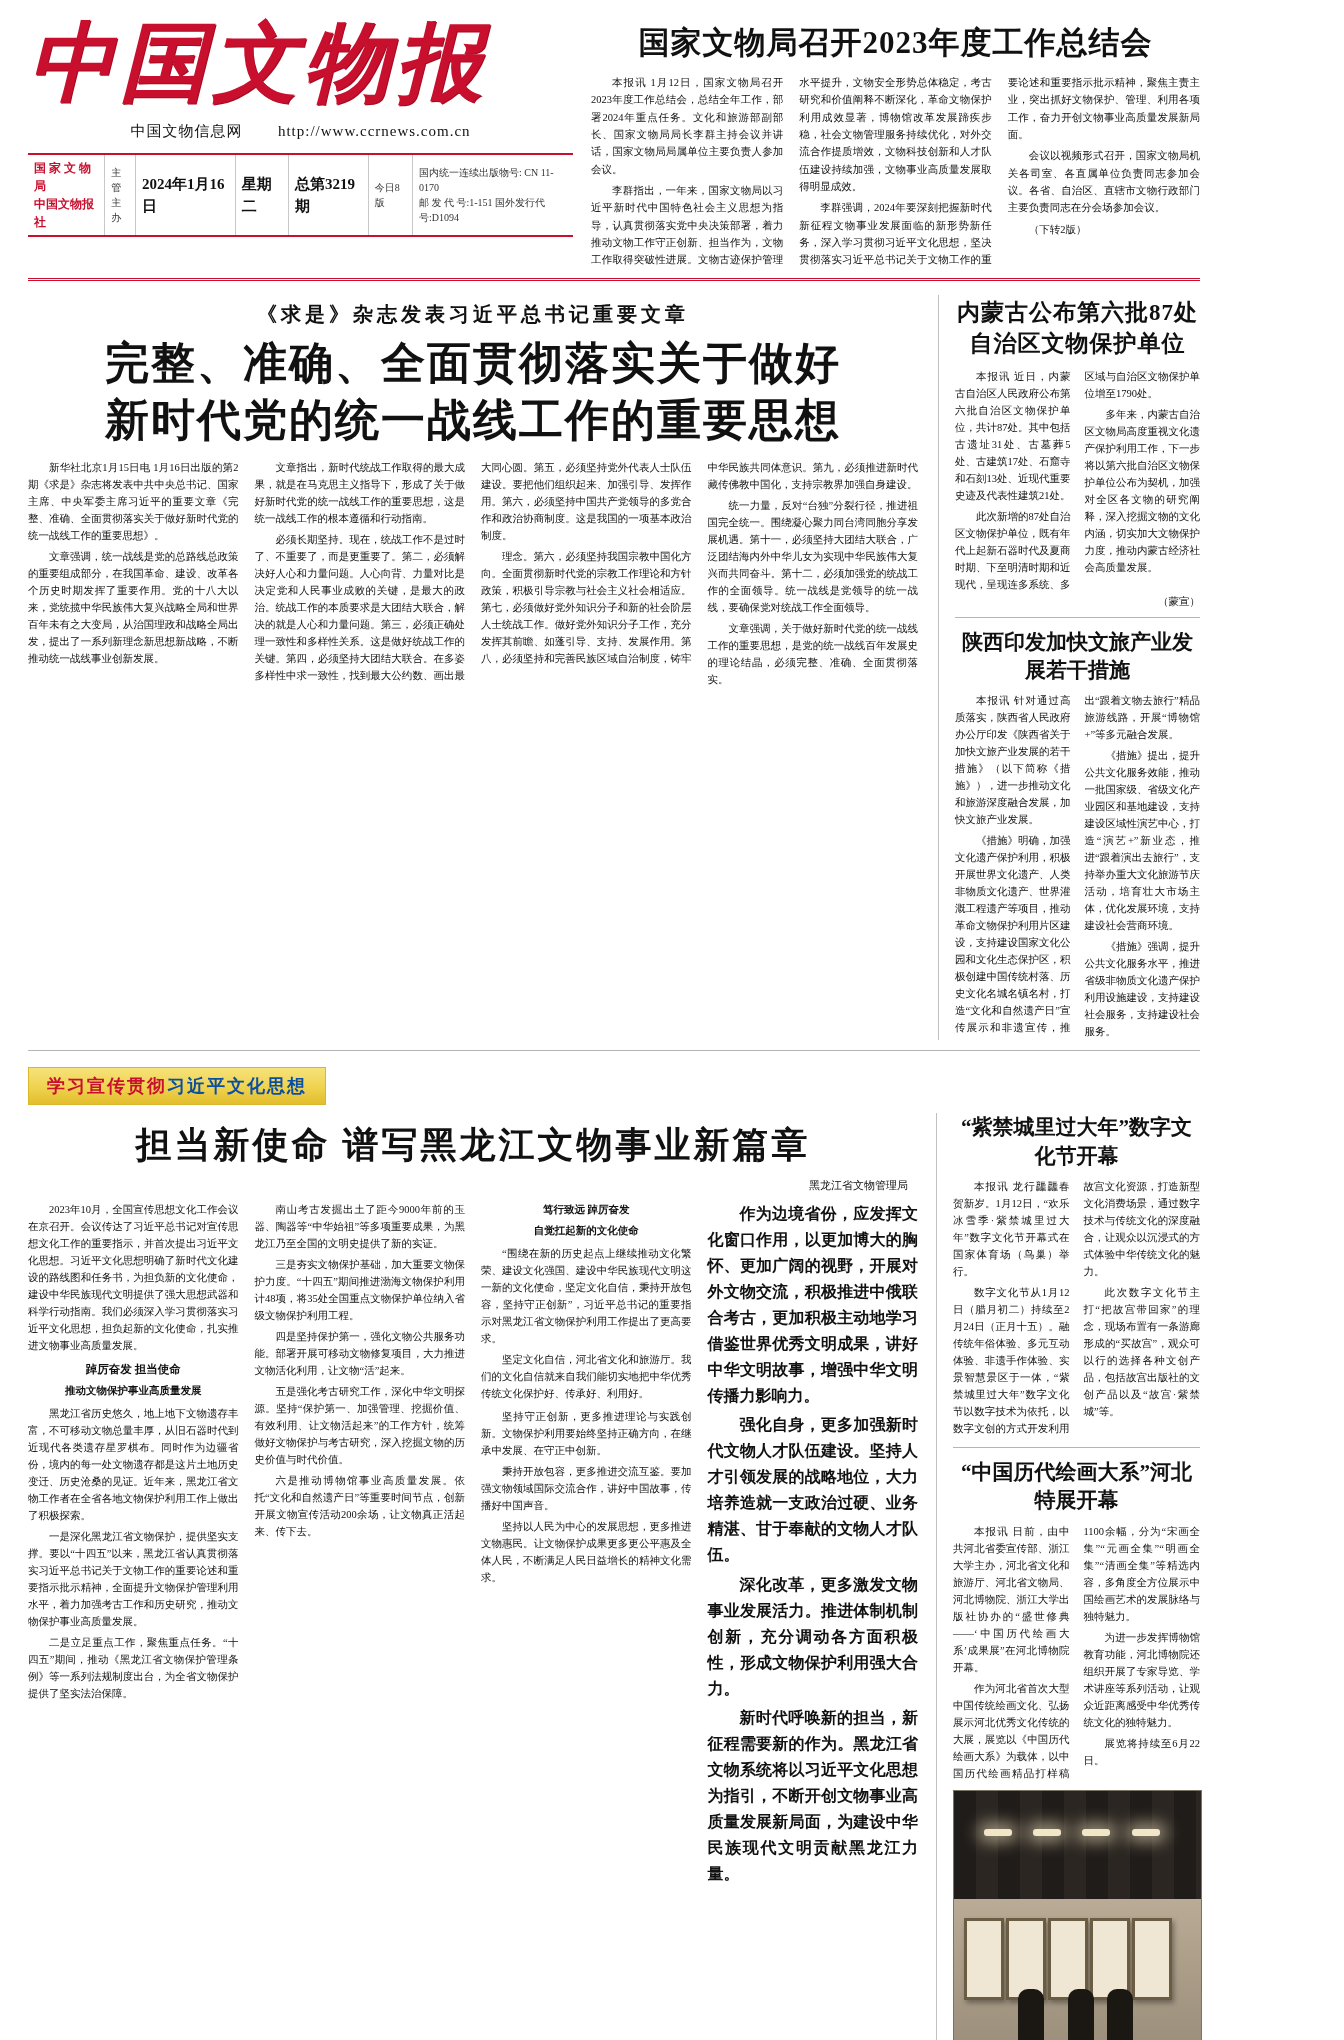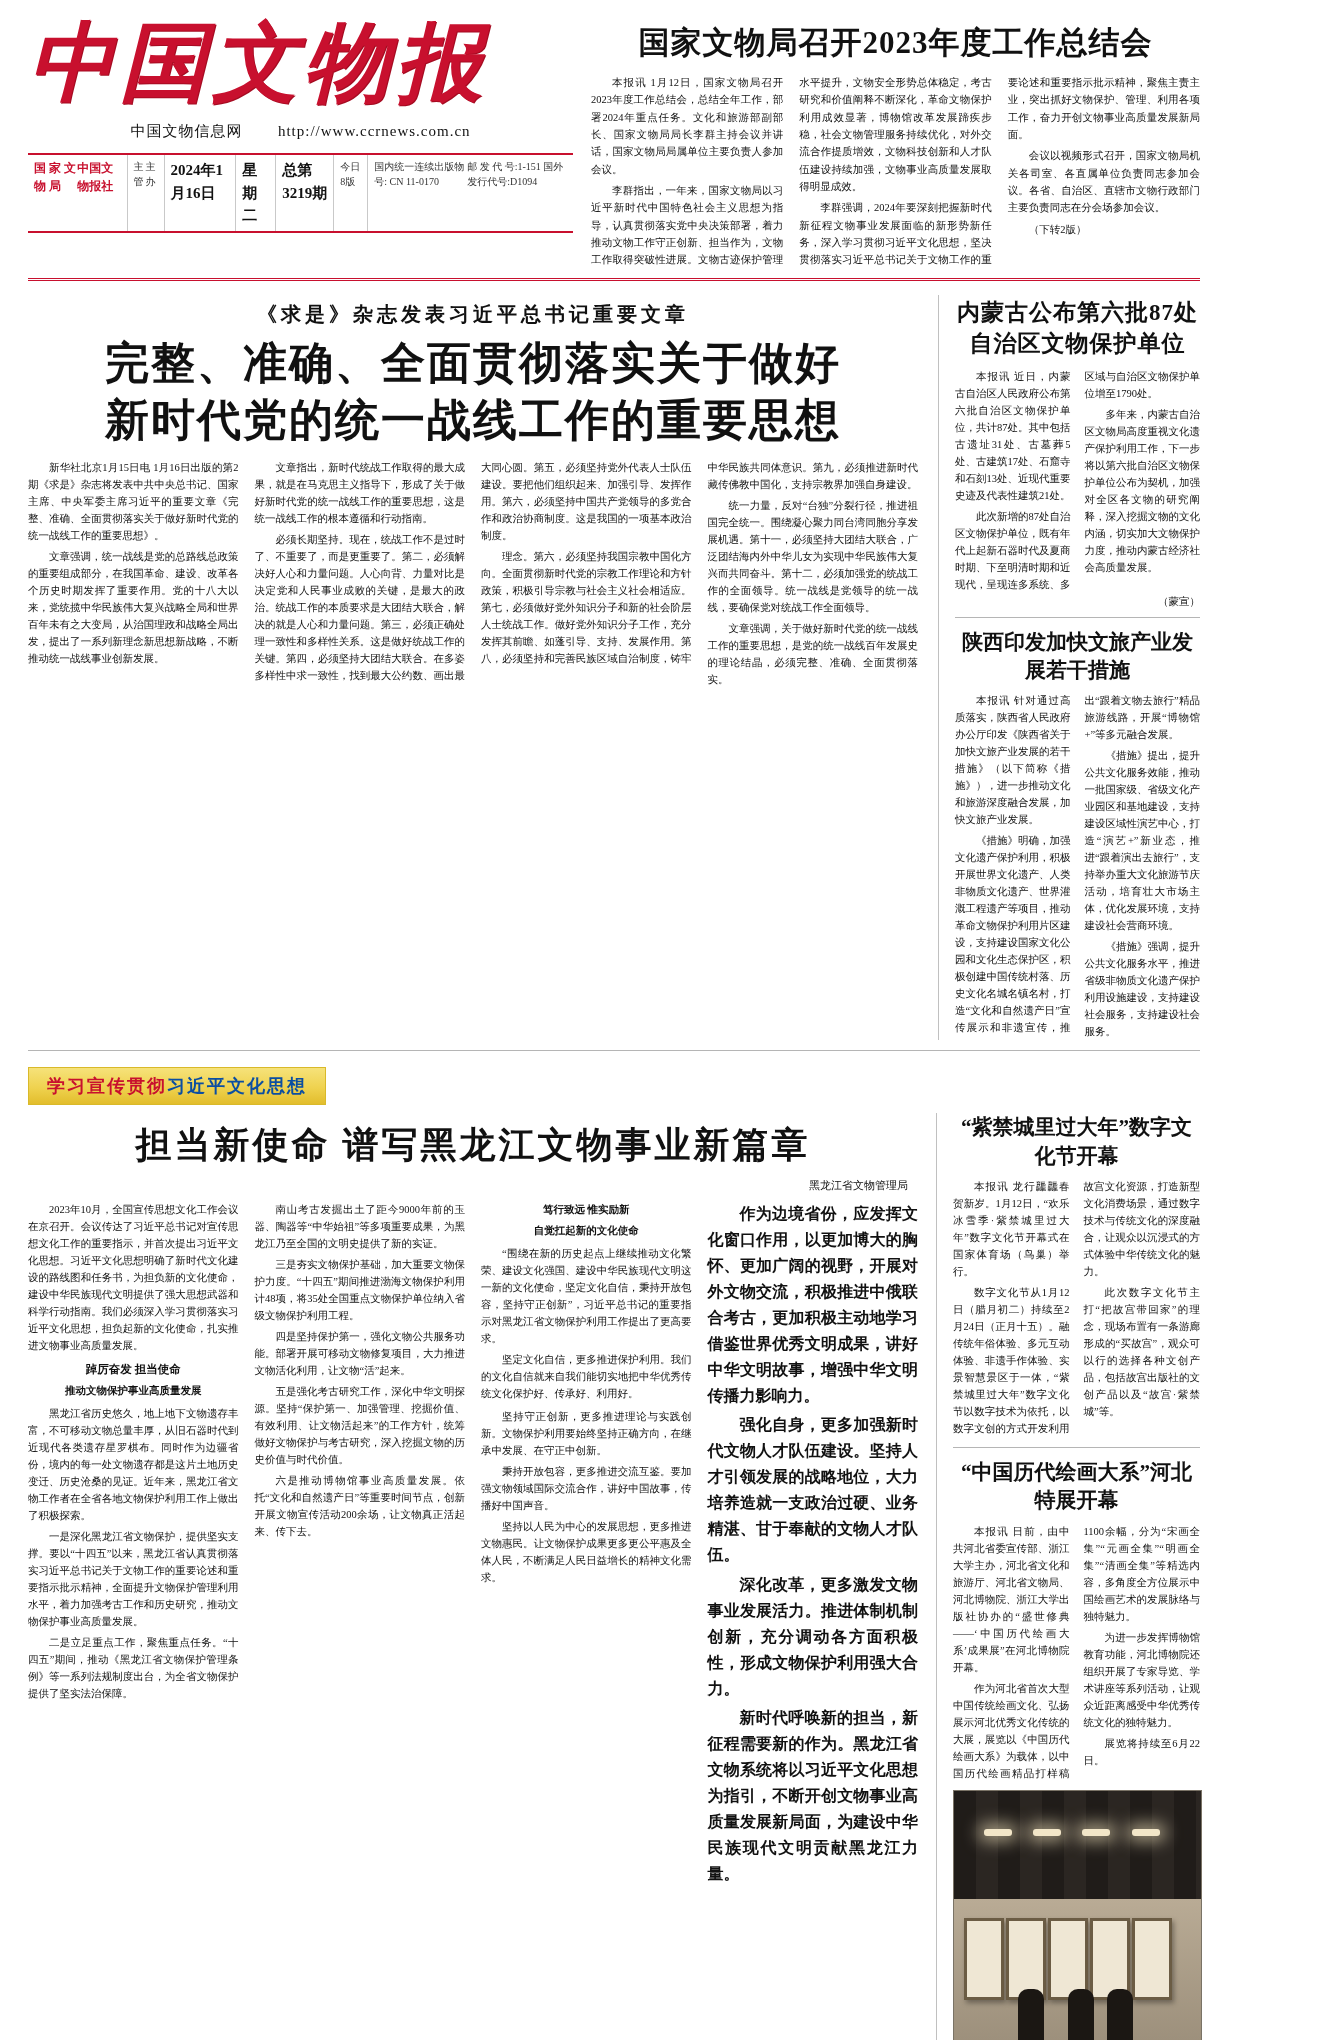--- a/index.html
+++ b/index.html
@@ -46,21 +46,21 @@
   .site-line .sep{display:inline-block;width:26px;}
   .mast-meta{
     margin-top:12px;
     border-top:2px solid #c8102e;
     border-bottom:2px solid #c8102e;
     display:flex;
     align-items:stretch;
     font-size:11px;
     line-height:1.5;
   }
-  .mm-cell{padding:4px 6px;border-right:1px solid #c9c9c9;display:flex;flex-direction:row;justify-content:center;}
+  .mm-cell{padding:4px 6px;border-right:1px solid #c9c9c9;display:flex;flex-direction:column;justify-content:center;}
   .mm-cell:last-child{border-right:none;}
   .mm-red{color:#c8102e;font-weight:700;font-size:12px;}
   .mm-big{font-size:15px;font-weight:700;}
   .mm-small{font-size:10px;color:#333;}
 
   
   .mast-right{flex:1;}
   .lead-title{
     font-size:31px;
     font-weight:700;
@@ -337,24 +337,24 @@
 
         <div style="flex:1;font-size:10.5px;line-height:1.62;text-align:justify;">
           <p style="text-indent:2em;margin:0 0 4px">南山考古发掘出土了距今9000年前的玉器、陶器等“中华始祖”等多项重要成果，为黑龙江乃至全国的文明史提供了新的实证。</p>
           <p style="text-indent:2em;margin:0 0 4px">三是夯实文物保护基础，加大重要文物保护力度。“十四五”期间推进渤海文物保护利用计48项，将35处全国重点文物保护单位纳入省级文物保护利用工程。</p>
           <p style="text-indent:2em;margin:0 0 4px">四是坚持保护第一，强化文物公共服务功能。部署开展可移动文物修复项目，大力推进文物活化利用，让文物“活”起来。</p>
           <p style="text-indent:2em;margin:0 0 4px">五是强化考古研究工作，深化中华文明探源。坚持“保护第一、加强管理、挖掘价值、有效利用、让文物活起来”的工作方针，统筹做好文物保护与考古研究，深入挖掘文物的历史价值与时代价值。</p>
           <p style="text-indent:2em;margin:0 0 4px">六是推动博物馆事业高质量发展。依托“文化和自然遗产日”等重要时间节点，创新开展文物宣传活动200余场，让文物真正活起来、传下去。</p>
         </div>
 
         <div style="flex:1;font-size:10.5px;line-height:1.62;text-align:justify;">
-          <p style="text-align:center;font-weight:700;margin:0 0 2px">笃行致远  惟实励新</p>
+          <p style="text-align:center;font-weight:700;margin:0 0 2px">笃行致远  踔厉奋发</p>
           <p style="text-align:center;font-weight:700;margin:4px 0 6px">自觉扛起新的文化使命</p>
           <p style="text-indent:2em;margin:0 0 4px">“围绕在新的历史起点上继续推动文化繁荣、建设文化强国、建设中华民族现代文明这一新的文化使命，坚定文化自信，秉持开放包容，坚持守正创新”，习近平总书记的重要指示对黑龙江省文物保护利用工作提出了更高要求。</p>
-          <p style="text-indent:2em;margin:0 0 4px">坚定文化自信，更多推进保护利用。我们的文化自信就来自我们能切实地把中华优秀传统文化保护好、传承好、利用好。</p>
+          <p style="text-indent:2em;margin:0 0 4px">坚定文化自信，河北省文化和旅游厅。我们的文化自信就来自我们能切实地把中华优秀传统文化保护好、传承好、利用好。</p>
           <p style="text-indent:2em;margin:6px 0 4px">坚持守正创新，更多推进理论与实践创新。文物保护利用要始终坚持正确方向，在继承中发展、在守正中创新。</p>
           <p style="text-indent:2em;margin:0 0 4px">秉持开放包容，更多推进交流互鉴。要加强文物领域国际交流合作，讲好中国故事，传播好中国声音。</p>
           <p style="text-indent:2em;margin:0 0 4px">坚持以人民为中心的发展思想，更多推进文物惠民。让文物保护成果更多更公平惠及全体人民，不断满足人民日益增长的精神文化需求。</p>
         </div>
 
         <div style="flex:1;font-size:16px;line-height:1.62;text-align:justify;font-weight:bold;">
           <p style="text-indent:2em;margin:0 0 4px">作为边境省份，应发挥文化窗口作用，以更加博大的胸怀、更加广阔的视野，开展对外文物交流，积极推进中俄联合考古，更加积极主动地学习借鉴世界优秀文明成果，讲好中华文明故事，增强中华文明传播力影响力。</p>
           <p style="text-indent:2em;margin:0 0 4px">强化自身，更多加强新时代文物人才队伍建设。坚持人才引领发展的战略地位，大力培养造就一支政治过硬、业务精湛、甘于奉献的文物人才队伍。</p>
           <p style="text-indent:2em;margin:0 0 4px">深化改革，更多激发文物事业发展活力。推进体制机制创新，充分调动各方面积极性，形成文物保护利用强大合力。</p>
           <p style="text-indent:2em;margin:0 0 4px">新时代呼唤新的担当，新征程需要新的作为。黑龙江省文物系统将以习近平文化思想为指引，不断开创文物事业高质量发展新局面，为建设中华民族现代文明贡献黑龙江力量。</p>

